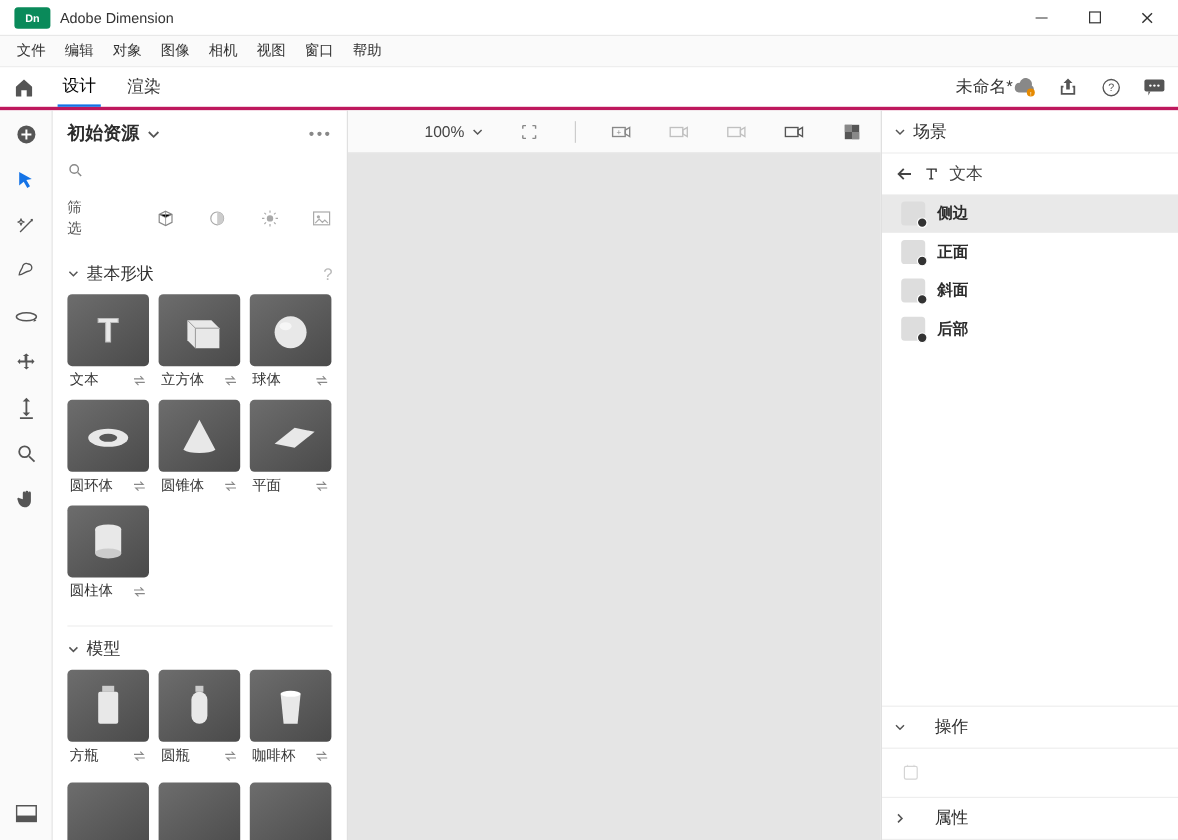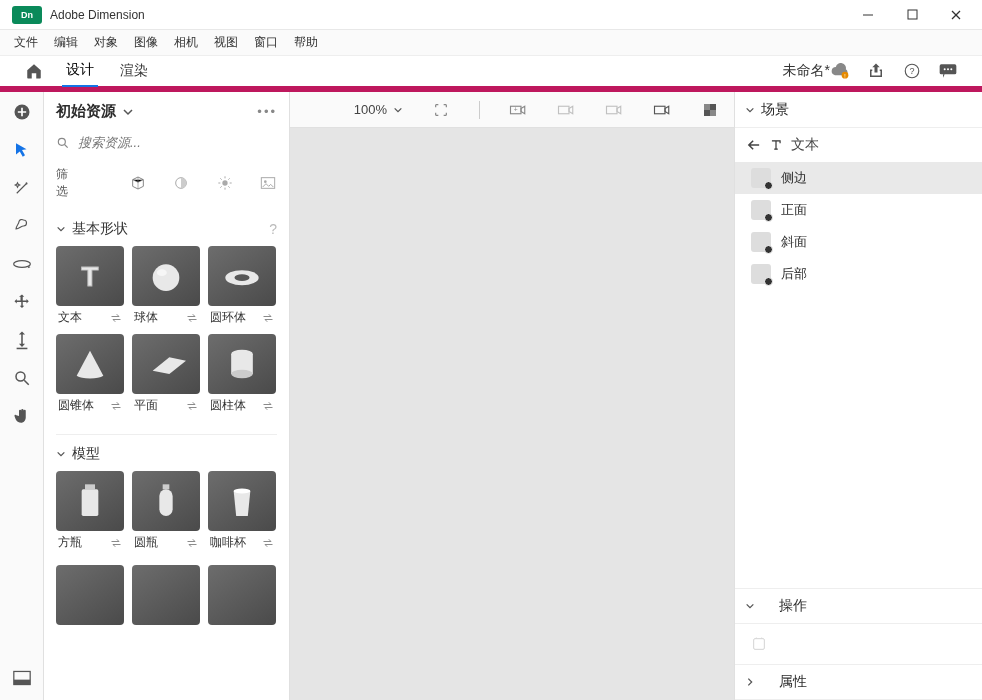--- a/index.html
+++ b/index.html
@@ -9,21 +9,21 @@
 .titlebar { height: 30px; display: flex; align-items: center; padding: 0 4px; border-bottom: 1px solid #e8e8e8; }
 .titlebar .app-icon { width: 30px; height: 18px; background: #0a8a5a; border-radius: 3px; margin: 0 8px; display: flex; align-items: center; justify-content: center; color: #fff; font-size: 9px; font-weight: bold; }
 .titlebar .title { flex: 1; font-size: 12px; color: #333; }
 .titlebar .win-btn { width: 44px; height: 28px; display: flex; align-items: center; justify-content: center; cursor: pointer; }
 
 
 .menubar { height: 26px; display: flex; align-items: center; padding: 0 8px; gap: 4px; font-size: 12px; color: #333; background:#fafafa; border-bottom:1px solid #eee;}
 .menubar .mi { padding: 3px 6px; cursor: pointer; }
 
 
-.sbar { height: 36px; display: flex; align-items: center; padding: 0 16px; border-bottom: 6px solid #be185d; }
+.sbar { height: 36px; display: flex; align-items: center; padding: 0 2px; border-bottom: 3px solid #be185d; }
 .sbar-left { display: flex; align-items: center; gap: 18px; padding-left: 8px;}
 .sbar-left .tab { font-size: 14px; color: #333; padding: 6px 4px; cursor:pointer; }
 .sbar-left .tab.active { border-bottom: 2px solid #1473e6; color:#000;}
 .sbar-center { flex: 1; text-align: right; font-size: 14px; color: #333; }
 .sbar-right { display: flex; align-items: center; gap: 16px; padding-right: 8px; color: #555;}
 .ib { width:20px; height:20px; display:flex; align-items:center; justify-content:center; cursor:pointer; position:relative;}
 
 
 .workspace { display: flex; height: calc(700px - 30px - 26px - 36px); }
 .tool-rail { width: 44px; background: #fafafa; border-right: 1px solid #e0e0e0; display: flex; flex-direction: column; align-items: center; padding-top: 8px; gap: 14px; }
@@ -54,21 +54,21 @@
 
 .canvas { flex:1; background:#e5e5e5; display:flex; flex-direction:column; }
 .canvas-toolbar { height:36px; background:#fafafa; border-bottom:1px solid #e0e0e0; display:flex; align-items:center; justify-content:flex-end; gap:28px; padding:0 14px; color:#555;}
 .canvas-toolbar .zoom { display:flex; align-items:center; gap:6px; font-size:13px; color:#444;}
 .canvas-body { flex:1; background:#e5e5e5;}
 
 .right { width: 248px; background:#fff; border-left:1px solid #e0e0e0; display:flex; flex-direction:column;}
 .panel-head { height:36px; display:flex; align-items:center; gap:6px; padding:0 10px; font-size:14px; border-bottom:1px solid #eee; cursor:pointer;}
 .crumb { display:flex; align-items:center; gap:8px; padding:8px 12px; color:#444; font-size:14px;}
 .scene-list { }
-.scene-item { display:flex; align-items:center; gap:10px; padding:6px 16px; font-size:13px; cursor:pointer;}
+.scene-item { display:flex; align-items:center; gap:10px; padding:6px 16px; font-size:13px; cursor:pointer;font-weight:bold;}
 .scene-item.sel { background:#e9e9e9;}
 .mat-sw { width:20px; height:20px; background:#ddd; border-radius:3px; position:relative;}
 .mat-sw::after{content:""; position:absolute; right:-2px; bottom:-2px; width:7px; height:7px; background:#333; border-radius:50%; border:1px solid #fff;}
 .right .flex-sp { flex:1;}
 .panel-collapsed { border-top:1px solid #eee;gap:24px;}
 
 svg { display:block; }
 </style>
 </head>
 <body>
@@ -218,21 +218,20 @@
         </span>
       <span class="dots">•••</span>
     </div>
     <div class="search">
       <span>
           <svg width="14" height="14" viewBox="0 0 24 24">
             <circle cx="10" cy="10" r="6" fill="none" stroke="#888" stroke-width="2"></circle>
             <line x1="15" y1="15" x2="20" y2="20" stroke="#888" stroke-width="2"></line>
           </svg>
         </span>
-      <input placeholder="搜索资源..." style="">
     </div>
     <div class="filter-row">
       <span class="lbl">筛选</span>
       <span class="sp"></span>
       <span class="ib">
           <svg width="16" height="16" viewBox="0 0 24 24">
             <path d="M12 3l8 4v10l-8 4-8-4V7z" fill="none" stroke="#888" stroke-width="1.5"></path>
             <path d="M12 3v18M4 7l8 4 8-4" stroke="#888" stroke-width="1"></path>
           </svg>
         </span>
@@ -287,20 +286,36 @@
                 <span class="sw">
                   <svg width="12" height="10" viewBox="0 0 16 12">
                     <path d="M2 4h10l-3-3M14 8H4l3 3" stroke="#888" stroke-width="1.3" fill="none"></path>
                   </svg>
                 </span>
               </div>
             </div>
             <div class="card">
               <div class="thumb">
                 <svg width="50" height="44" viewBox="0 0 60 52">
+                  <path d="M18 16h24l8 8v20H26l-8-8z" fill="#e8e8e8"></path>
+                  <path d="M18 16l8 8h24M26 24v20" stroke="#999" fill="none"></path>
+                </svg>
+              </div>
+              <div class="card-label">
+                <span>立方体</span>
+                <span class="sw">
+                  <svg width="12" height="10" viewBox="0 0 16 12">
+                    <path d="M2 4h10l-3-3M14 8H4l3 3" stroke="#888" stroke-width="1.3" fill="none"></path>
+                  </svg>
+                </span>
+              </div>
+            </div>
+            <div class="card">
+              <div class="thumb">
+                <svg width="50" height="44" viewBox="0 0 60 52">
                   <circle cx="30" cy="28" r="16" fill="#e8e8e8"></circle>
                   <ellipse cx="25" cy="22" rx="6" ry="4" fill="#fff" opacity=".6"></ellipse>
                 </svg>
               </div>
               <div class="card-label">
                 <span>球体</span>
                 <span class="sw">
                   <svg width="12" height="10" viewBox="0 0 16 12">
                     <path d="M2 4h10l-3-3M14 8H4l3 3" stroke="#888" stroke-width="1.3" fill="none"></path>
                   </svg>

